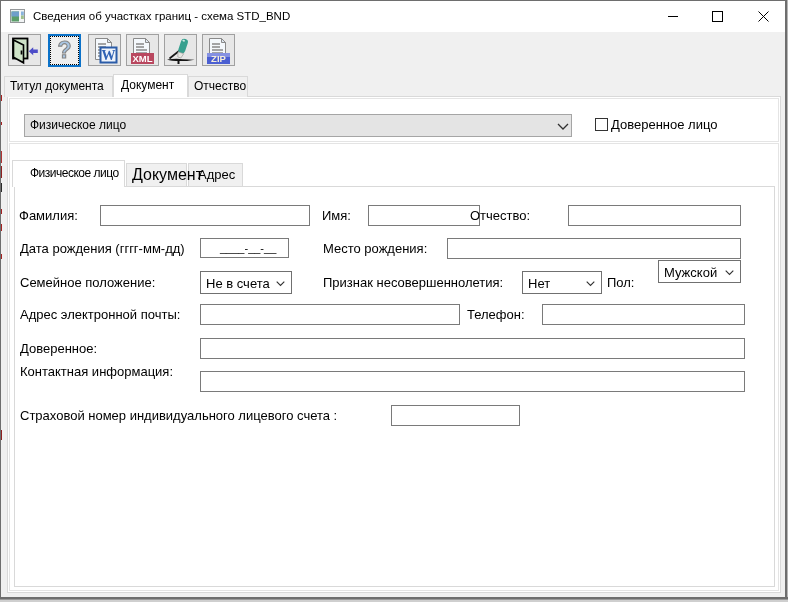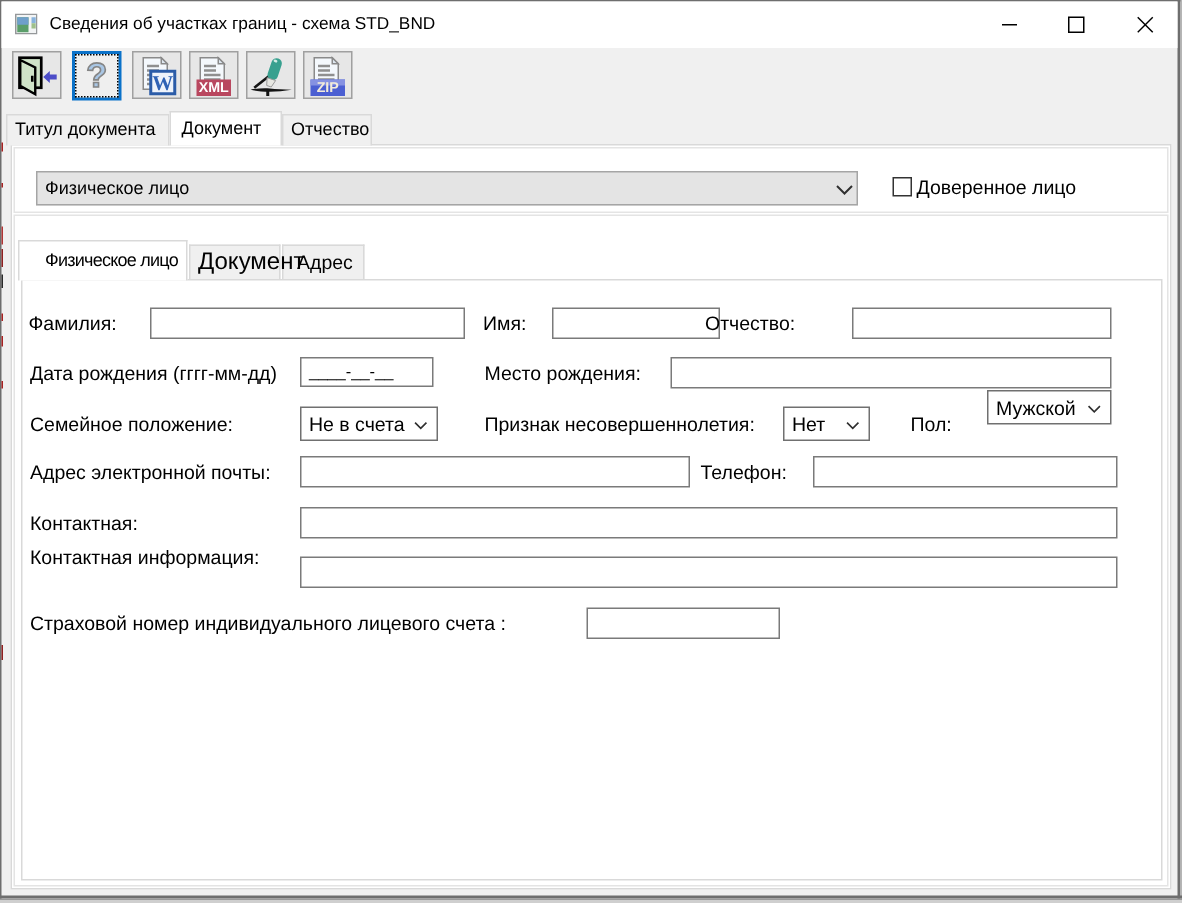--- a/index.html
+++ b/index.html
@@ -143,52 +143,52 @@
 <div class="lb" style="left:198px;top:163px;line-height:24px;font-size:13px">Адрес</div>
 
 <div class="lb" style="left:19px;top:205px;line-height:21px">Фамилия:</div>
 <div class="in" style="left:100px;top:205px;width:210px;height:21px"></div>
 <div class="lb" style="left:322px;top:205px;line-height:21px">Имя:</div>
 <div class="in" style="left:368px;top:205px;width:112px;height:21px"></div>
 <div class="lb" style="left:470px;top:205px;line-height:21px">Отчество:</div>
 <div class="in" style="left:568px;top:205px;width:173px;height:21px"></div>
 
 <div class="lb" style="left:20px;top:238px;line-height:21px">Дата рождения (гггг-мм-дд)</div>
-<div class="in" style="left:200px;top:238px;width:89px;height:20px;font-size:11px;line-height:19px;padding-left:5px">____-__-__</div>
+<div class="in" style="left:200px;top:238px;width:89px;height:20px;font-size:11px;line-height:19px;padding-left:19px">____-__-__</div>
 <div class="lb" style="left:323px;top:238px;line-height:21px">Место рождения:</div>
 <div class="in" style="left:447px;top:238px;width:294px;height:21px"></div>
 
 <div class="lb" style="left:20px;top:271px;line-height:23px">Семейное положение:</div>
 <div class="dd" style="left:200px;top:271px;width:92px;height:23px">
     <span>Не в счета</span>
   <svg style="position:absolute;right:6px;top:9px" width="9" height="6" viewBox="0 0 9 6">
       <path d="M0.7 0.7 L4.5 4.5 L8.3 0.7" fill="none" stroke="#303030" stroke-width="1.1"></path>
     </svg>
   </div>
 <div class="lb" style="left:323px;top:271px;line-height:23px">Признак несовершеннолетия:</div>
-<div class="dd" style="left:522px;top:271px;width:58px;height:23px">
+<div class="dd" style="left:522px;top:271px;width:80px;height:23px">
     <span>Нет</span>
   <svg style="position:absolute;right:6px;top:9px" width="9" height="6" viewBox="0 0 9 6">
       <path d="M0.7 0.7 L4.5 4.5 L8.3 0.7" fill="none" stroke="#303030" stroke-width="1.1"></path>
     </svg>
   </div>
 <div class="lb" style="left:607px;top:271px;line-height:23px">Пол:</div>
 <div class="dd" style="left:658px;top:260px;width:83px;height:23px">
     <span>Мужской</span>
   <svg style="position:absolute;right:6px;top:9px" width="9" height="6" viewBox="0 0 9 6">
       <path d="M0.7 0.7 L4.5 4.5 L8.3 0.7" fill="none" stroke="#303030" stroke-width="1.1"></path>
     </svg>
   </div>
 
 <div class="lb" style="left:20px;top:304px;line-height:21px">Адрес электронной почты:</div>
 <div class="in" style="left:200px;top:304px;width:260px;height:21px"></div>
 <div class="lb" style="left:467px;top:304px;line-height:21px">Телефон:</div>
 <div class="in" style="left:542px;top:304px;width:203px;height:21px"></div>
 
-<div class="lb" style="left:20px;top:338px;line-height:21px">Контактная:</div>
+<div class="lb" style="left:20px;top:338px;line-height:21px">Доверенное:</div>
 <div class="in" style="left:200px;top:338px;width:545px;height:21px"></div>
 
 <div class="lb" style="left:20px;top:361px;line-height:21px">Контактная информация:</div>
 <div class="in" style="left:200px;top:371px;width:545px;height:21px"></div>
 
 <div class="lb" style="left:20px;top:405px;line-height:21px">Страховой номер индивидуального лицевого счета :</div>
 <div class="in" style="left:391px;top:405px;width:129px;height:21px"></div>
 
 <div class="abs" style="left:1px;top:95px;width:1px;height:6px;background:#a62121"></div>
 <div class="abs" style="left:1px;top:122px;width:1px;height:3px;background:#a62121"></div>

